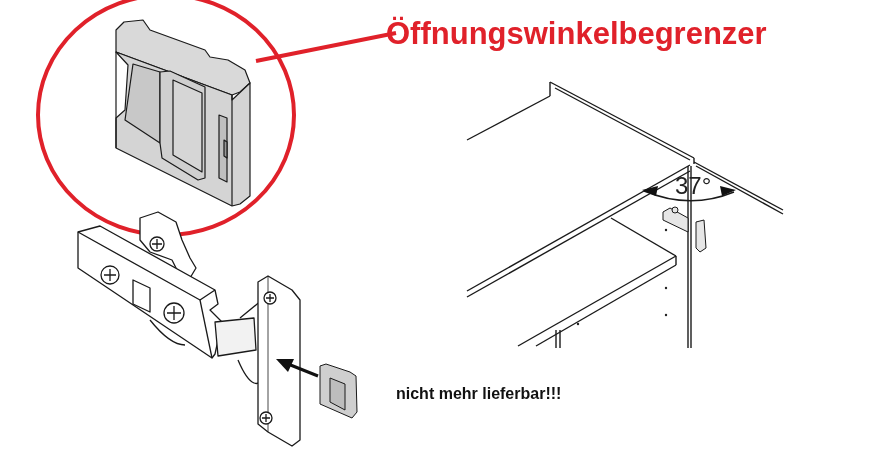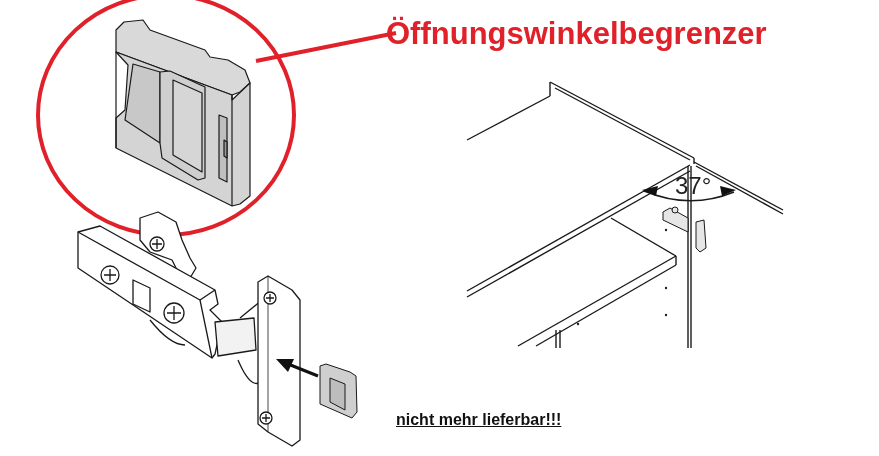--- a/index.html
+++ b/index.html
@@ -6,24 +6,24 @@
   body { width: 879px; height: 456px; position: relative; overflow: hidden; font-family: "Liberation Sans", sans-serif; }
   .stage { position: absolute; left: 0; top: 0; width: 879px; height: 456px; }
   svg { position: absolute; left: 0; top: 0; }
   .title {
     position: absolute; left: 386px; top: 10px;
     font-family: "Liberation Sans", sans-serif;
     font-weight: bold; font-size: 31px; color: #e0212a;
     letter-spacing: 0px; white-space: nowrap; line-height: 1; margin-top: 8px;
   }
   .notice {
-    position: absolute; left: 396px; top: 412px;
+    position: absolute; left: 396px; top: 386px;
     font-family: "Liberation Sans", sans-serif;
     font-weight: bold; font-size: 16px; color: #111111;
-    white-space: nowrap; line-height: 1; text-decoration: underline;
+    white-space: nowrap; line-height: 1;
   }
   .angle {
     position: absolute; left: 675px; top: 174px;
     font-family: "Liberation Sans", sans-serif;
     font-size: 24px; color: #222; line-height: 1; white-space: nowrap;
   }
 </style>
 </head>
 <body>
 

